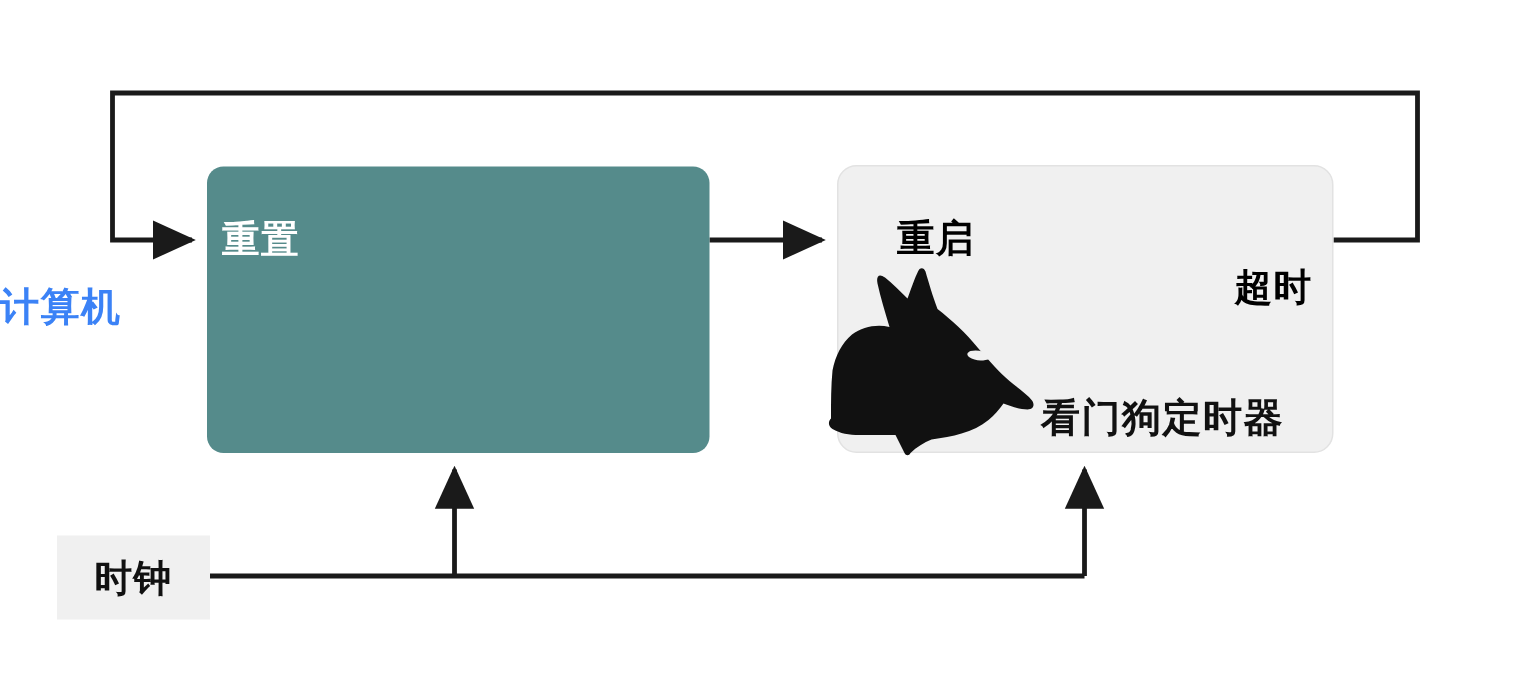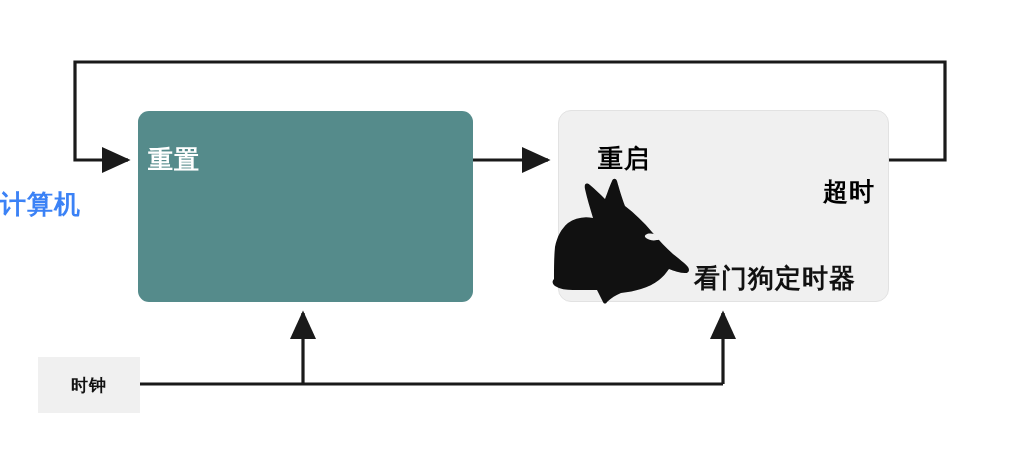--- a/index.html
+++ b/index.html
@@ -112,21 +112,21 @@
   .clock-label {
     position: absolute;
     left: 38px;
     top: 357px;
     width: 102px;
     height: 56px;
     display: flex;
     align-items: center;
     justify-content: center;
     color: #111111;
-    font-size: 17px;
+    font-size: 25px;
     letter-spacing: 1px;
     text-align: right;
   }
   svg.wires {
     position: absolute;
     left: 0;
     top: 0;
     width: 1024px;
     height: 462px;
   }

